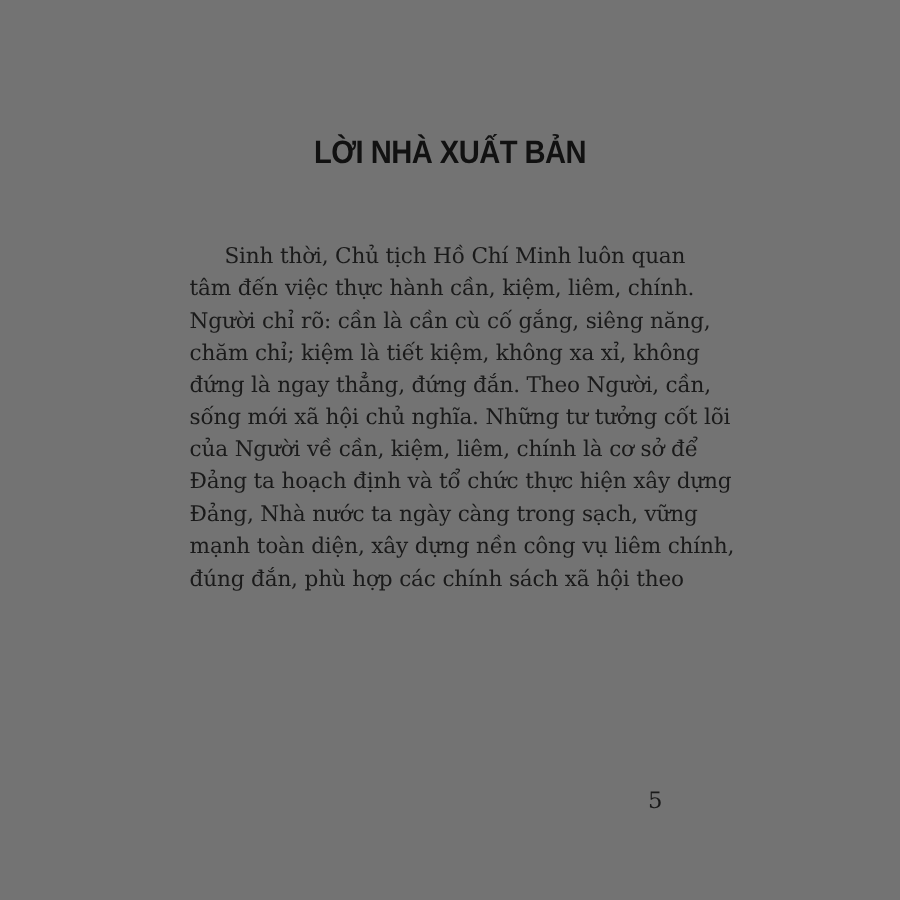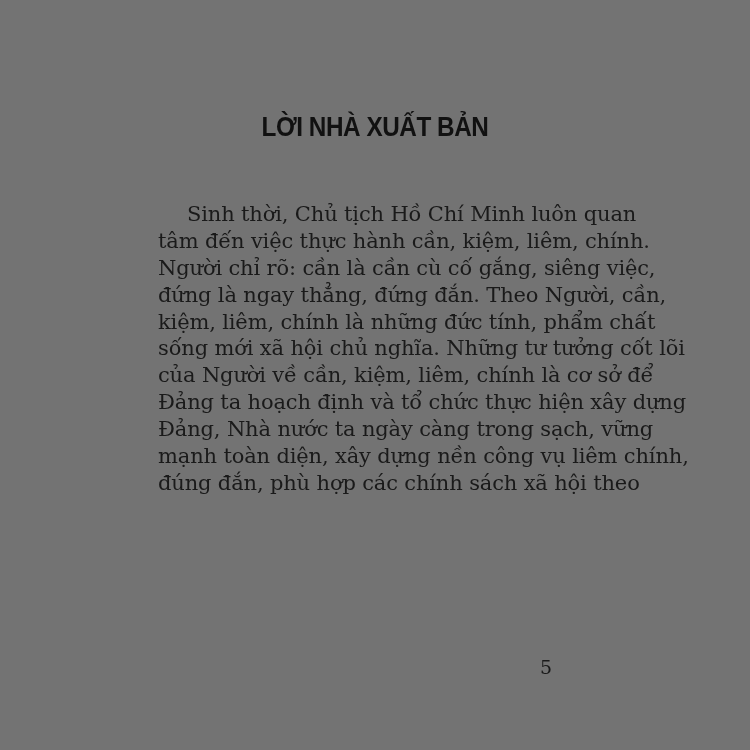--- a/index.html
+++ b/index.html
@@ -5,44 +5,44 @@
   html, body { margin: 0; padding: 0; background: #ffffff; }
   body { width: 750px; height: 750px; position: relative; overflow: hidden; }
   .page { position: absolute; left: 0; top: 0; width: 750px; height: 750px; background: #737373; }
   .title {
     position: absolute; left: 0; width: 750px; top: 112px; text-align: center;
     font-family: "Liberation Sans", sans-serif; font-weight: bold; font-size: 27px;
     color: #111; letter-spacing: -0.5px; transform: scaleX(0.9); transform-origin: center;
   }
   .body-text {
     position: absolute; left: 158px; top: 201px; width: 400px;
-    font-family: "DejaVu Serif", serif; font-size: 21px; color: #1a1a1a;
+    font-family: "DejaVu Serif", serif; font-size: 18px; color: #1a1a1a;
   }
   .line {
     height: 26.9px; line-height: 26.9px; white-space: nowrap;
     text-align: justify; text-align-last: justify; letter-spacing: -0.15px;
   }
   .line.first { padding-left: 29px; }
   .page-number {
     position: absolute; left: 540px; top: 656px;
     font-family: "DejaVu Serif", serif; font-size: 19px; color: #1a1a1a;
   }
 </style>
 </head>
 <body>
 
 <div class="page">
   <div class="title">LỜI NHÀ XUẤT BẢN</div>
 
   <div class="body-text">
     <div class="line first">Sinh thời, Chủ tịch Hồ Chí Minh luôn quan</div>
     <div class="line">tâm đến việc thực hành cần, kiệm, liêm, chính.</div>
-    <div class="line">Người chỉ rõ: cần là cần cù cố gắng, siêng việc,</div>
+    <div class="line">Người chỉ rõ: cần là cần cù cố gắng, siêng năng,</div>
+    <div class="line">chăm chỉ; kiệm là tiết kiệm, không xa xỉ, không</div>
     <div class="line">đứng là ngay thẳng, đứng đắn. Theo Người, cần,</div>
-    <div class="line">kiệm, liêm, chính là những đức tính, phẩm chất</div>
     <div class="line">sống mới xã hội chủ nghĩa. Những tư tưởng cốt lõi</div>
     <div class="line">của Người về cần, kiệm, liêm, chính là cơ sở để</div>
     <div class="line">Đảng ta hoạch định và tổ chức thực hiện xây dựng</div>
     <div class="line">Đảng, Nhà nước ta ngày càng trong sạch, vững</div>
     <div class="line">mạnh toàn diện, xây dựng nền công vụ liêm chính,</div>
     <div class="line">đúng đắn, phù hợp các chính sách xã hội theo</div>
   </div>
 
   <div class="page-number">5</div>
 </div>

